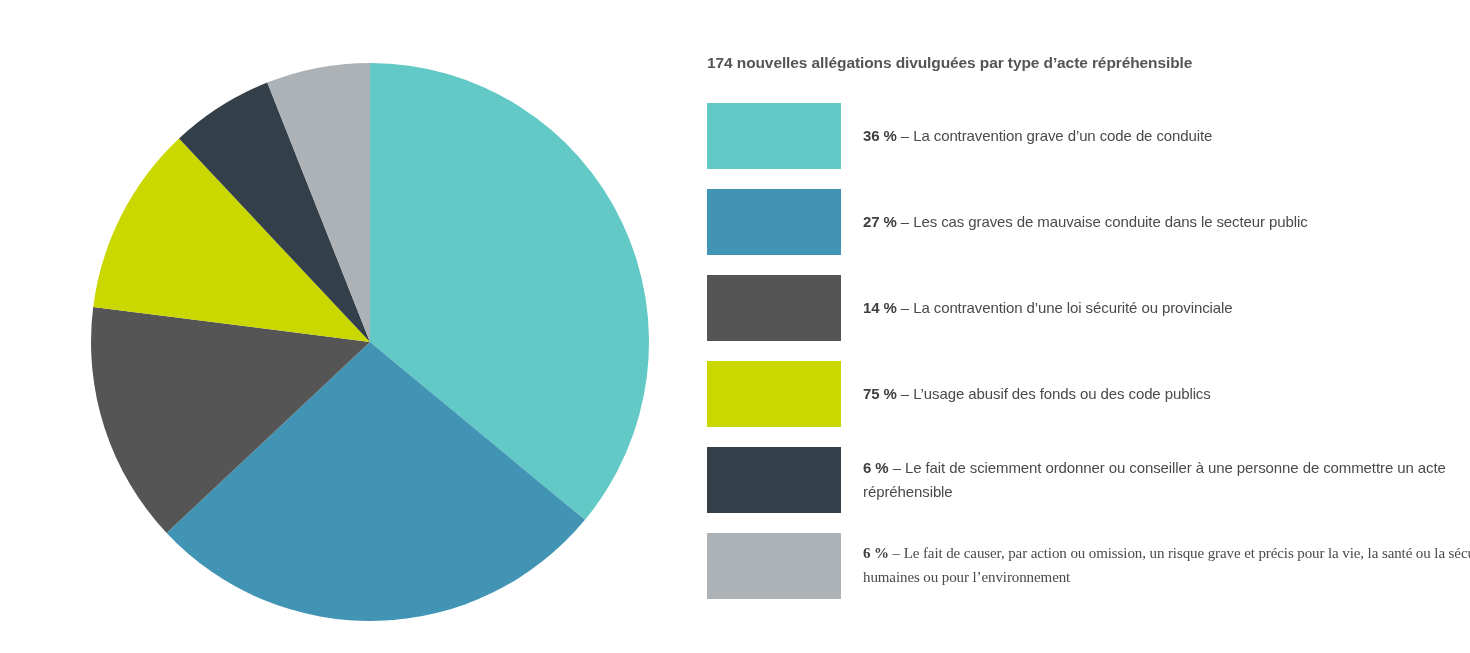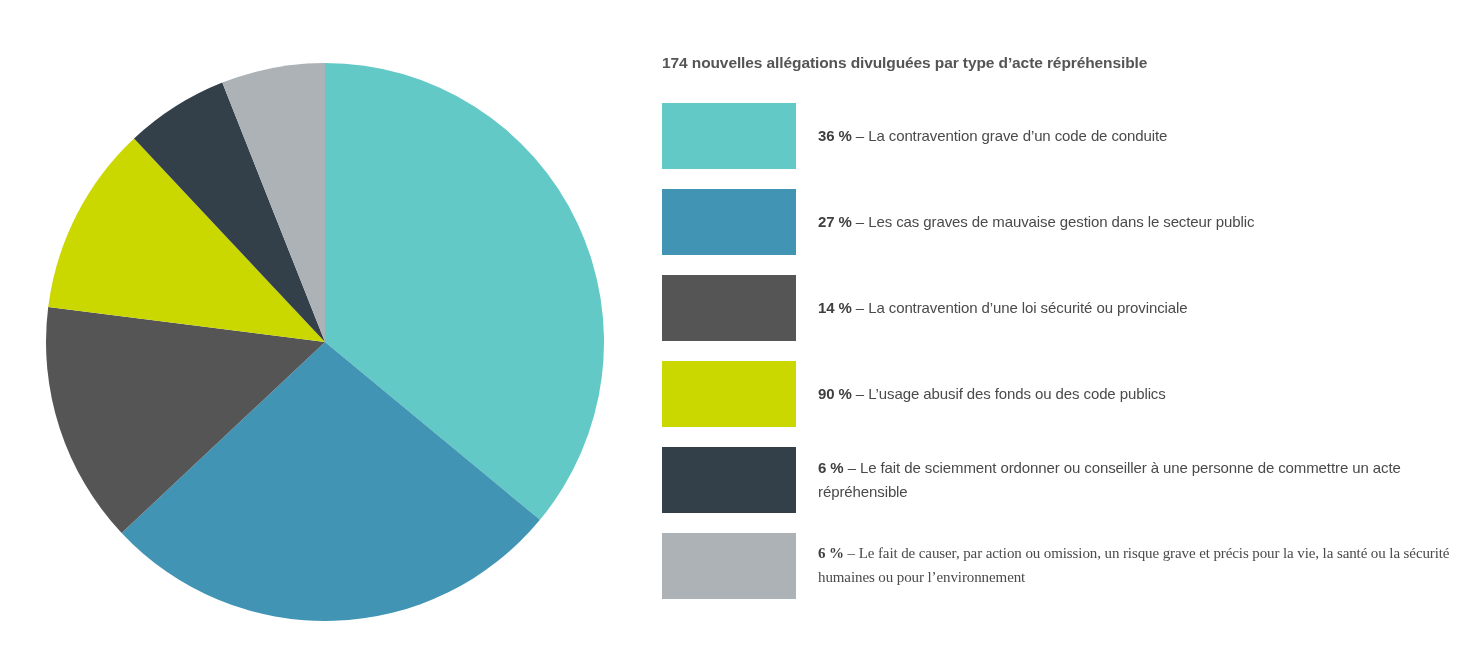--- a/index.html
+++ b/index.html
@@ -14,20 +14,21 @@
     overflow: hidden;
     font-family: "Liberation Sans", "DejaVu Sans", sans-serif;
     color: #4a4a4a;
     -webkit-font-smoothing: antialiased;
   }
 
   #figure {
     position: relative;
     width: 1264px;
     height: 653px;
+    margin-left: 45px;
   }
 
   
   #pie-wrap {
     position: absolute;
     left: 45px;
     top: 62px;
     width: 560px;
     height: 560px;
   }
@@ -113,31 +114,31 @@
 
     <div id="legend-list">
 
       <div class="legend-row">
         <span class="legend-swatch" style="background: rgb(99, 201, 198);"></span>
         <span class="legend-text"><span class="legend-pct">36 %</span><span class="legend-dash"> – </span><span class="legend-desc">La contravention grave d’un code de conduite</span></span>
       </div>
 
       <div class="legend-row">
         <span class="legend-swatch" style="background: rgb(65, 148, 180);"></span>
-        <span class="legend-text"><span class="legend-pct">27 %</span><span class="legend-dash"> – </span><span class="legend-desc">Les cas graves de mauvaise gestion dans le secteur public</span></span>
+        <span class="legend-text"><span class="legend-pct">27 %</span><span class="legend-dash"> – </span><span class="legend-desc">Les cas graves de mauvaise conduite dans le secteur public</span></span>
       </div>
 
       <div class="legend-row">
         <span class="legend-swatch" style="background: rgb(85, 85, 85);"></span>
         <span class="legend-text"><span class="legend-pct">14 %</span><span class="legend-dash"> – </span><span class="legend-desc">La contravention d’une loi sécurité ou provinciale</span></span>
       </div>
 
       <div class="legend-row">
         <span class="legend-swatch" style="background: rgb(203, 216, 0);"></span>
-        <span class="legend-text"><span class="legend-pct">90 %</span><span class="legend-dash"> – </span><span class="legend-desc">L’usage abusif des fonds ou des code publics</span></span>
+        <span class="legend-text"><span class="legend-pct">75 %</span><span class="legend-dash"> – </span><span class="legend-desc">L’usage abusif des fonds ou des code publics</span></span>
       </div>
 
       <div class="legend-row">
         <span class="legend-swatch" style="background: rgb(51, 63, 73);"></span>
         <span class="legend-text"><span class="legend-pct">6 %</span><span class="legend-dash"> – </span><span class="legend-desc">Le fait de sciemment ordonner ou conseiller à une personne de commettre un acte répréhensible</span></span>
       </div>
 
       <div class="legend-row">
         <span class="legend-swatch" style="background: rgb(172, 178, 182);"></span>
         <span class="legend-text"><span class="legend-pct">6 %</span><span class="legend-dash"> – </span><span class="legend-desc">Le fait de causer, par action ou omission, un risque grave et précis pour la vie, la santé ou la sécurité humaines ou pour l’environnement</span></span>

